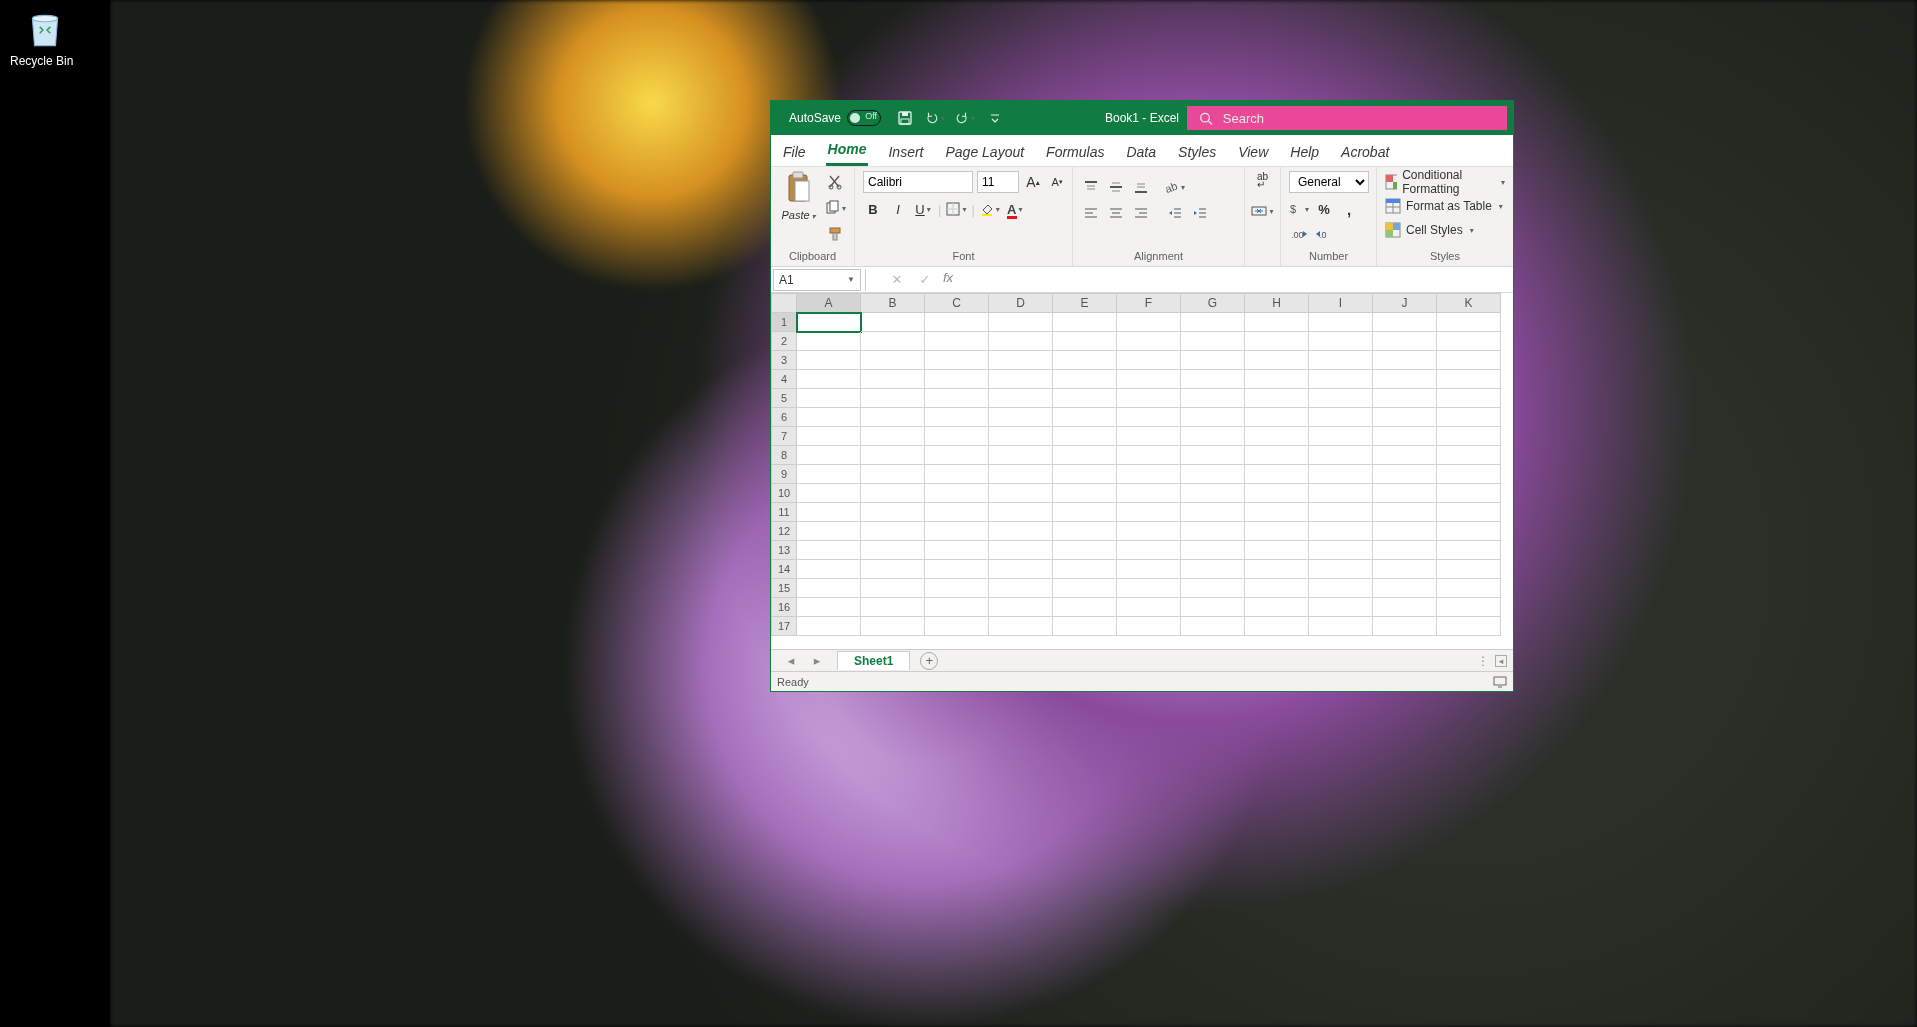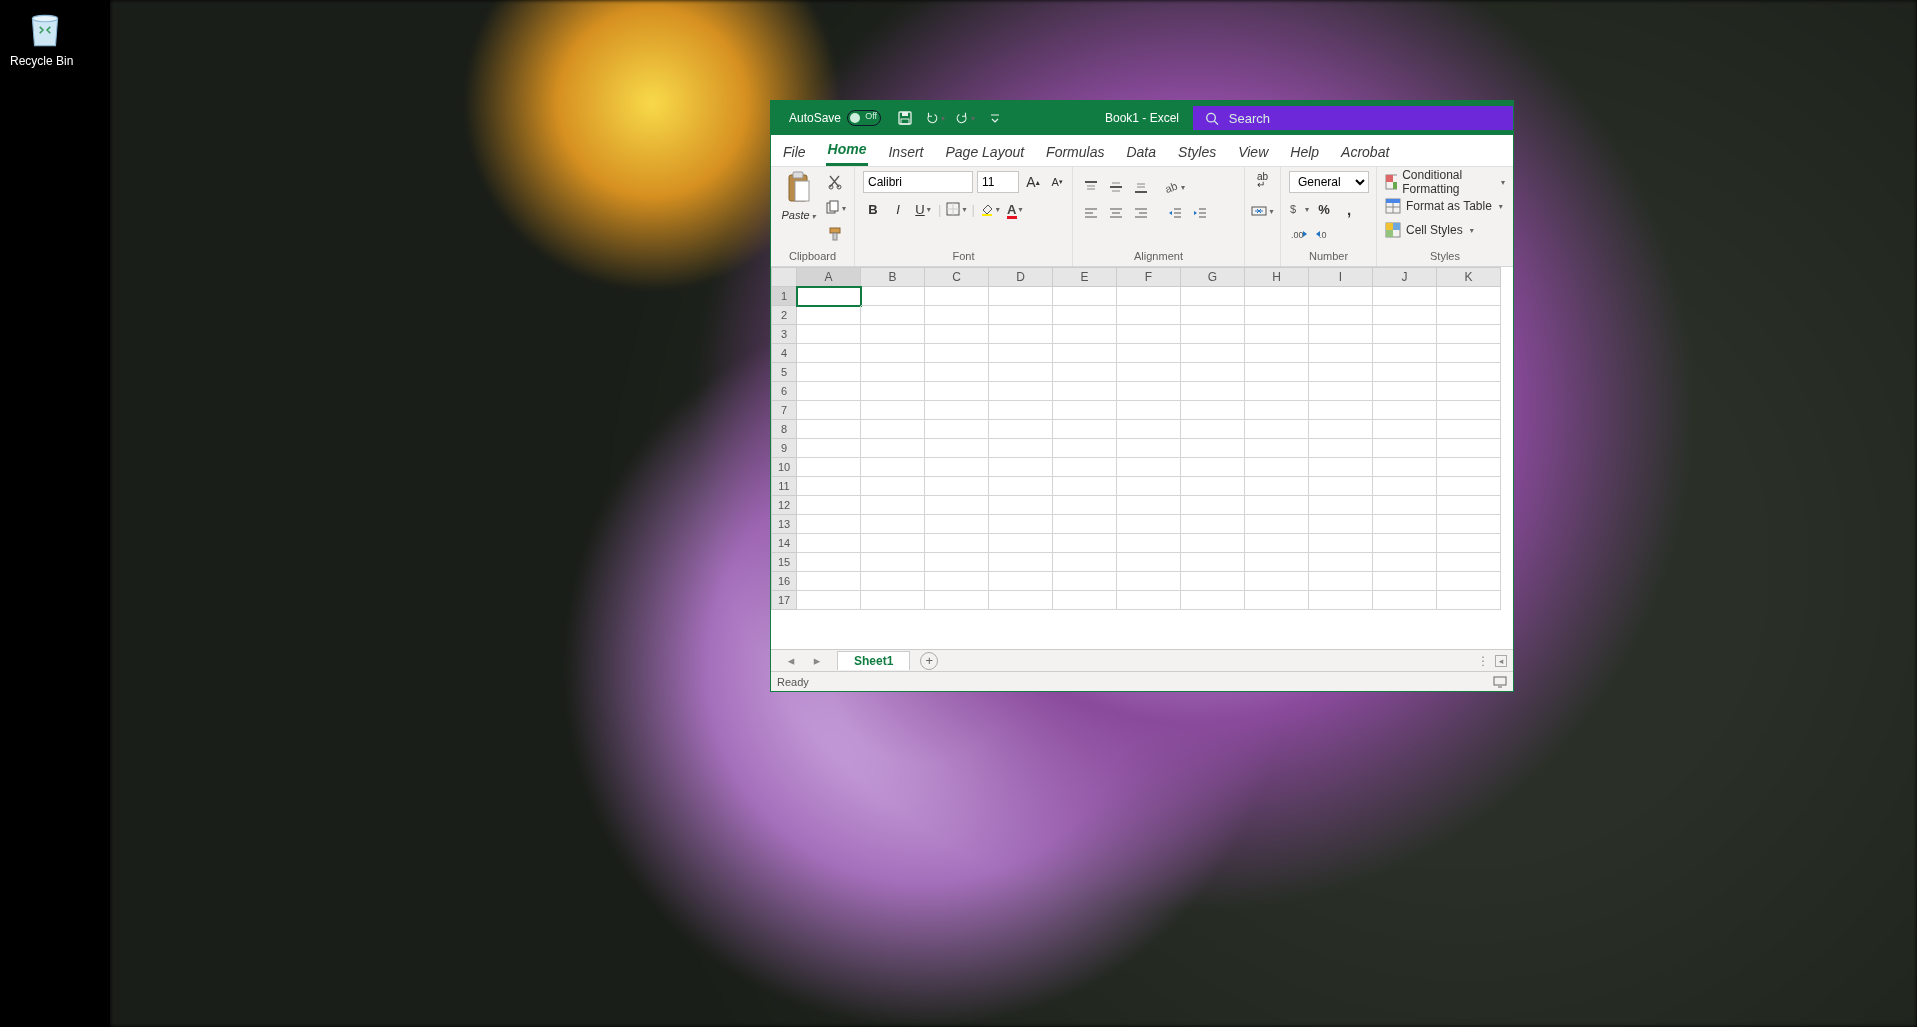--- a/index.html
+++ b/index.html
@@ -31,21 +31,21 @@
 
 
 .titlebar { height: 34px; background: #107c41; display: flex; align-items: center; color: #fff; font-size: 12px; }
 .autosave { margin-left: 18px; display: flex; align-items: center; gap: 6px; }
 .toggle { width: 34px; height: 16px; border: 1px solid #0f172a; border-radius: 9px; position: relative; }
 .toggle .knob { width: 10px; height: 10px; background: #cdeedd; border-radius: 50%; position: absolute; left: 2px; top: 2px; }
 .toggle .off-txt { position: absolute; right: 3px; top: 0; font-size: 9px; color: #cdeedd; }
 .qat { display: flex; gap: 10px; margin-left: 14px; align-items: center; }
 .qat-btn { width: 20px; height: 20px; display: flex; align-items: center; justify-content: center; opacity: .9; }
 .titlebar .title { position: absolute; left: 50%; transform: translateX(-50%); }
-.search-bar { margin-left: auto; height: 24px; width: 320px; background: #6d28d9; margin-right: 0; display: flex; align-items: center; padding: 0 12px; gap: 10px; color: #d6efe1; }
+.search-bar { margin-left: auto; height: 24px; width: 320px; background: #ec4899; margin-right: 6px; display: flex; align-items: center; padding: 0 12px; gap: 10px; color: #d6efe1; }
 .search-bar input { background: transparent; border: none; outline: none; color: #fff; font-size: 13px; width: 100%; }
 .search-bar input::placeholder { color: #d6efe1; }
 
 
 .tab-row { height: 32px; background: #fff; display: flex; align-items: flex-end; padding: 0 10px; gap: 18px; border-bottom: 1px solid #e0e0e0; }
 .tab { font-size: 14px; color: #3b3b3b; padding: 6px 2px; cursor: pointer; font-style: italic; }
 .tab.active { border-bottom: 3px solid #107c41; color: #107c41; font-weight: 600; }
 
 
 .ribbon { height: 100px; background: #f3f2f1; display: flex; border-bottom: 1px solid #d6d6d6; }
@@ -408,20 +408,33 @@
               <rect x="8" y="1" width="7" height="7" fill="#6fa8dc"></rect>
               <rect x="1" y="8" width="7" height="7" fill="#93c47d"></rect>
             </svg>
           <span>Cell Styles</span>
         </div>
       </div>
       <div class="group-label">Styles</div>
     </div>
   </div>
 
+  <div class="formula-row">
+    <div class="namebox">
+      <span>A1</span>
+      <span style="font-size:8px;color:#666">▼</span>
+    </div>
+    <span style="width:12px;border-left:1px solid #ccc;height:22px;margin-left:4px"></span>
+    <div class="fx-btns">
+      <span class="rbtn" style="color:#bbb">✕</span>
+      <span class="rbtn" style="color:#bbb">✓</span>
+      <span class="fx-label">fx</span>
+    </div>
+    <input class="formula-input" style="">
+  </div>
 
   <div class="grid-area">
     <div class="row-headers">
       <div class="corner"></div>
       <div id="rowheaders">
           <div class="rowh sel">1</div>
           <div class="rowh">2</div>
           <div class="rowh">3</div>
           <div class="rowh">4</div>
           <div class="rowh">5</div>

